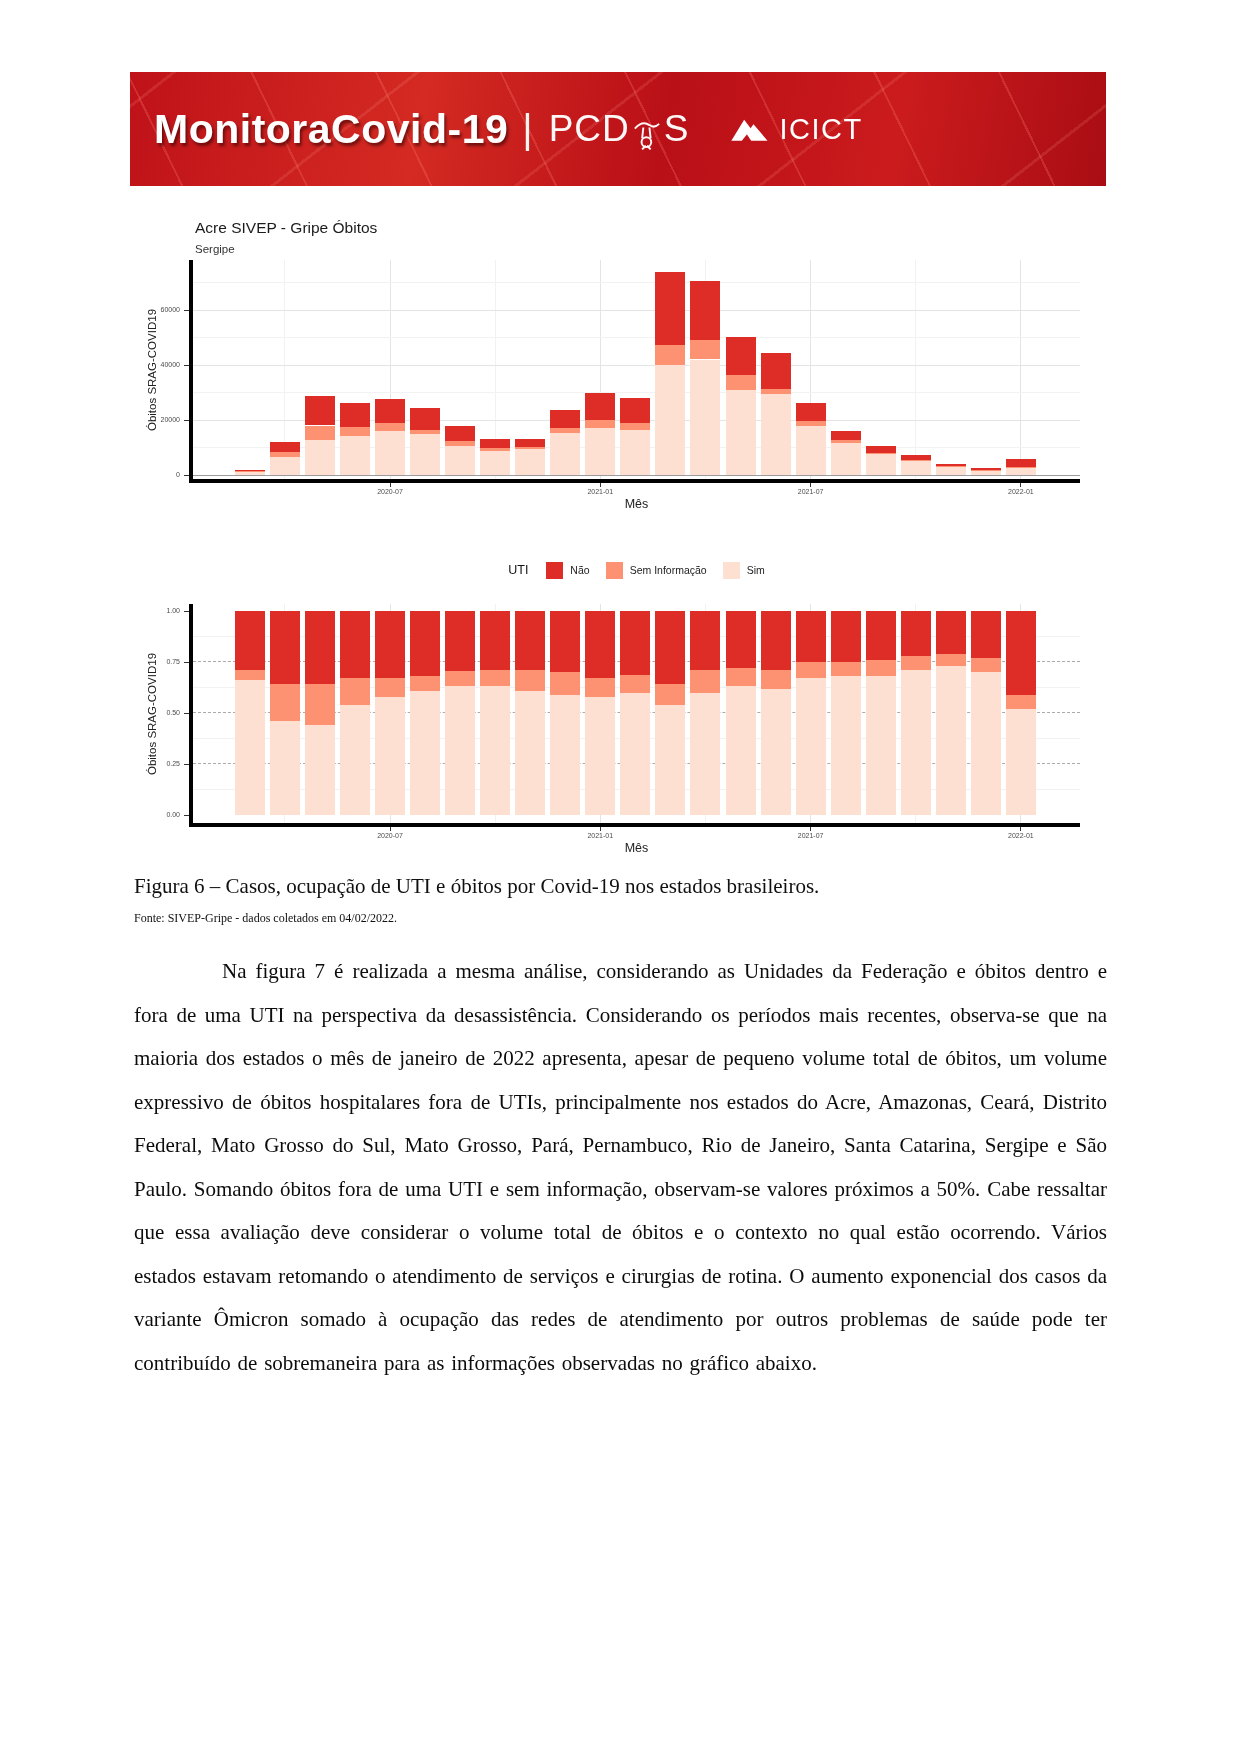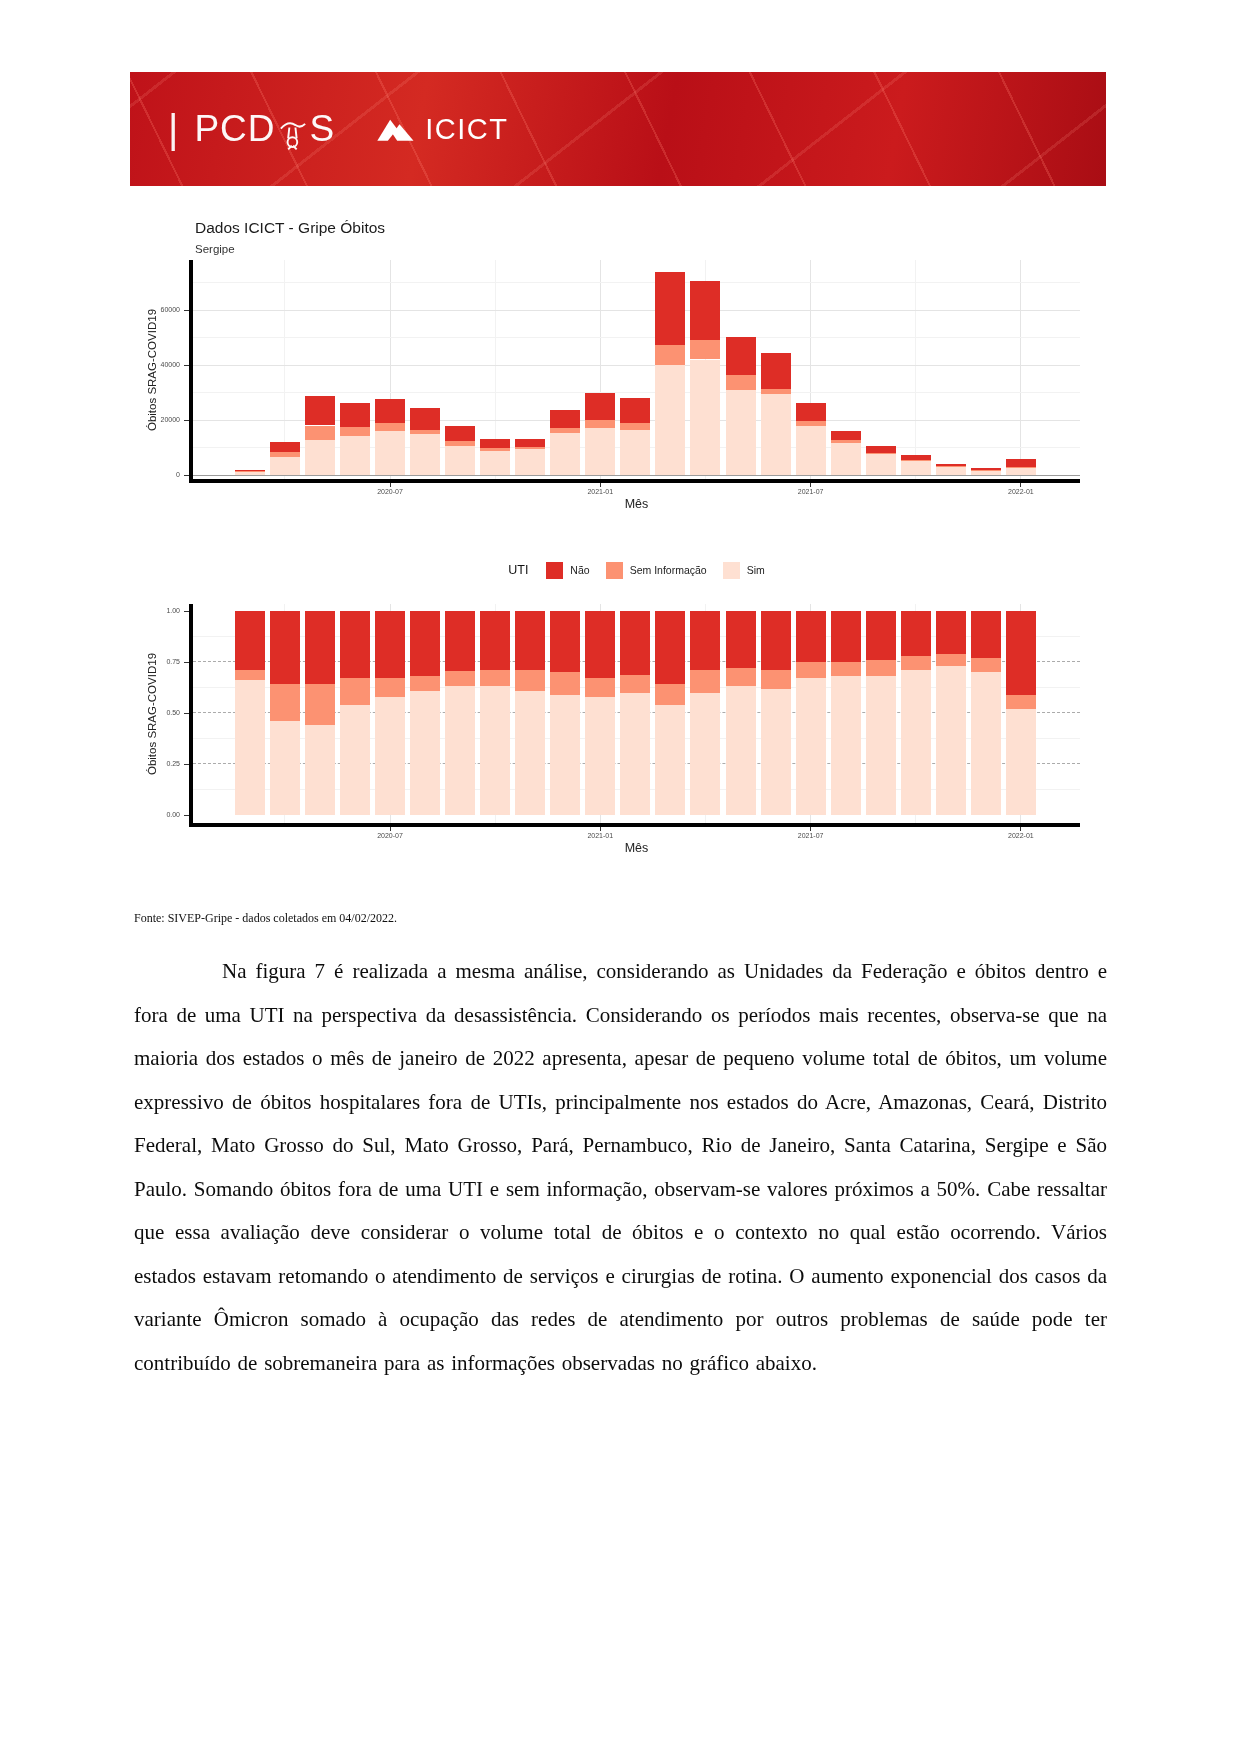--- a/index.html
+++ b/index.html
@@ -37,20 +37,21 @@
   .bodytext{position:absolute;left:134px;top:950px;width:973px;margin:0;
     font-family:"Liberation Serif",serif;font-size:21px;line-height:43.5px;
     text-align:justify;text-indent:88px;color:#0c0c0c;word-spacing:1.5px;}
 </style>
 </head>
 <body>
 
 <div class="page">
 
   <header class="banner">
+    <span class="brand-main">MonitoraCovid-19</span>
     <span class="brand-sep">|</span>
     <span class="pcdas">
       <span>PCD</span>
       <svg width="30" height="34" viewBox="0 0 24 28" fill="none" stroke="#ffffff" stroke-width="1.6">
         <path d="M2 8 Q8 1 14 5 Q18 8 22 4"></path>
         <path d="M9 7 L8 16 M14 7 L15 16"></path>
         <circle cx="11.5" cy="19" r="4"></circle>
         <path d="M8 25 L11 22 M15 25 L12 22"></path>
       </svg>
       <span>S</span>
@@ -163,21 +164,21 @@
       <div style="position: absolute; left: 389.5px; top: 483px; width: 1px; height: 4px; background: rgb(51, 51, 51);"></div>
       <div style="position: absolute; left: 360px; top: 488px; width: 60px; text-align: center; font: 7px / 8px &quot;Liberation Sans&quot;, sans-serif; color: rgb(74, 74, 74);">2020-07</div>
       <div style="position: absolute; left: 599.8px; top: 483px; width: 1px; height: 4px; background: rgb(51, 51, 51);"></div>
       <div style="position: absolute; left: 570.3px; top: 488px; width: 60px; text-align: center; font: 7px / 8px &quot;Liberation Sans&quot;, sans-serif; color: rgb(74, 74, 74);">2021-01</div>
       <div style="position: absolute; left: 810.1px; top: 483px; width: 1px; height: 4px; background: rgb(51, 51, 51);"></div>
       <div style="position: absolute; left: 780.6px; top: 488px; width: 60px; text-align: center; font: 7px / 8px &quot;Liberation Sans&quot;, sans-serif; color: rgb(74, 74, 74);">2021-07</div>
       <div style="position: absolute; left: 1020.4px; top: 483px; width: 1px; height: 4px; background: rgb(51, 51, 51);"></div>
       <div style="position: absolute; left: 990.9px; top: 488px; width: 60px; text-align: center; font: 7px / 8px &quot;Liberation Sans&quot;, sans-serif; color: rgb(74, 74, 74);">2022-01</div>
       <div style="position: absolute; left: 193px; top: 497px; width: 887px; text-align: center; font: 12.5px &quot;Liberation Sans&quot;, sans-serif; color: rgb(34, 34, 34);">Mês</div>
       <div style="position: absolute; left: 152px; top: 369.5px; white-space: nowrap; font: 11.5px &quot;Liberation Sans&quot;, sans-serif; color: rgb(34, 34, 34); transform: translate(-50%, -50%) rotate(-90deg);">Óbitos SRAG-COVID19</div>
-      <div style="position: absolute; left: 195px; top: 219px; font: 15.5px &quot;Liberation Sans&quot;, sans-serif; color: rgb(28, 28, 28);">Dados ICICT - Gripe Óbitos</div>
+      <div style="position: absolute; left: 195px; top: 219px; font: 15.5px &quot;Liberation Sans&quot;, sans-serif; color: rgb(28, 28, 28);">Acre SIVEP - Gripe Óbitos</div>
       <div style="position: absolute; left: 195px; top: 243px; font: 11.5px &quot;Liberation Sans&quot;, sans-serif; color: rgb(51, 51, 51);">Sergipe</div>
     </div>
   <div id="chart2" class="chart-mount">
       <div style="position: absolute; left: 284.35px; top: 604px; width: 1px; height: 219px; background: rgb(242, 242, 242);"></div>
       <div style="position: absolute; left: 494.65px; top: 604px; width: 1px; height: 219px; background: rgb(242, 242, 242);"></div>
       <div style="position: absolute; left: 704.95px; top: 604px; width: 1px; height: 219px; background: rgb(242, 242, 242);"></div>
       <div style="position: absolute; left: 915.25px; top: 604px; width: 1px; height: 219px; background: rgb(242, 242, 242);"></div>
       <div style="position: absolute; left: 389.5px; top: 604px; width: 1px; height: 219px; background: rgb(228, 228, 228);"></div>
       <div style="position: absolute; left: 599.8px; top: 604px; width: 1px; height: 219px; background: rgb(228, 228, 228);"></div>
       <div style="position: absolute; left: 810.1px; top: 604px; width: 1px; height: 219px; background: rgb(228, 228, 228);"></div>
@@ -290,16 +291,17 @@
           <span style="width: 17px; height: 17px; display: inline-block; background: rgb(252, 146, 114);"></span>
           <span style="font: 10.5px &quot;Liberation Sans&quot;, sans-serif; color: rgb(34, 34, 34);">Sem Informação</span>
         </span>
         <span style="display: flex; align-items: center; gap: 7px;">
           <span style="width: 17px; height: 17px; display: inline-block; background: rgb(254, 224, 210);"></span>
           <span style="font: 10.5px &quot;Liberation Sans&quot;, sans-serif; color: rgb(34, 34, 34);">Sim</span>
         </span>
       </div>
     </div>
 
+  <div class="caption">Figura 6 – Casos, ocupação de UTI e óbitos por Covid-19 nos estados brasileiros.</div>
   <div class="fonte">Fonte: SIVEP-Gripe - dados coletados em 04/02/2022.</div>
   <p class="bodytext">Na figura 7 é realizada a mesma análise, considerando as Unidades da Federação e óbitos dentro e fora de uma UTI na perspectiva da desassistência. Considerando os períodos mais recentes, observa-se que na maioria dos estados o mês de janeiro de 2022 apresenta, apesar de pequeno volume total de óbitos, um volume expressivo de óbitos hospitalares fora de UTIs, principalmente nos estados do Acre, Amazonas, Ceará, Distrito Federal, Mato Grosso do Sul, Mato Grosso, Pará, Pernambuco, Rio de Janeiro, Santa Catarina, Sergipe e São Paulo. Somando óbitos fora de uma UTI e sem informação, observam-se valores próximos a 50%. Cabe ressaltar que essa avaliação deve considerar o volume total de óbitos e o contexto no qual estão ocorrendo. Vários estados estavam retomando o atendimento de serviços e cirurgias de rotina. O aumento exponencial dos casos da variante Ômicron somado à ocupação das redes de atendimento por outros problemas de saúde pode ter contribuído de sobremaneira para as informações observadas no gráfico abaixo.</p>
 
 </div>
 
 </body></html>

